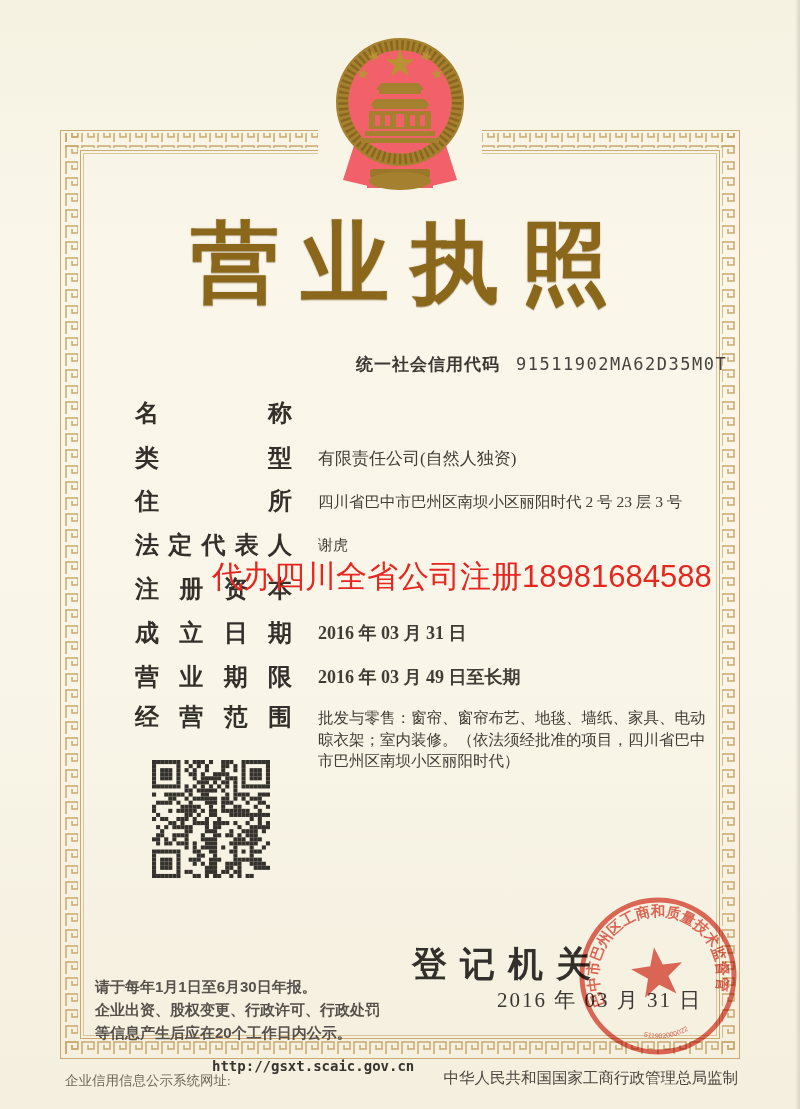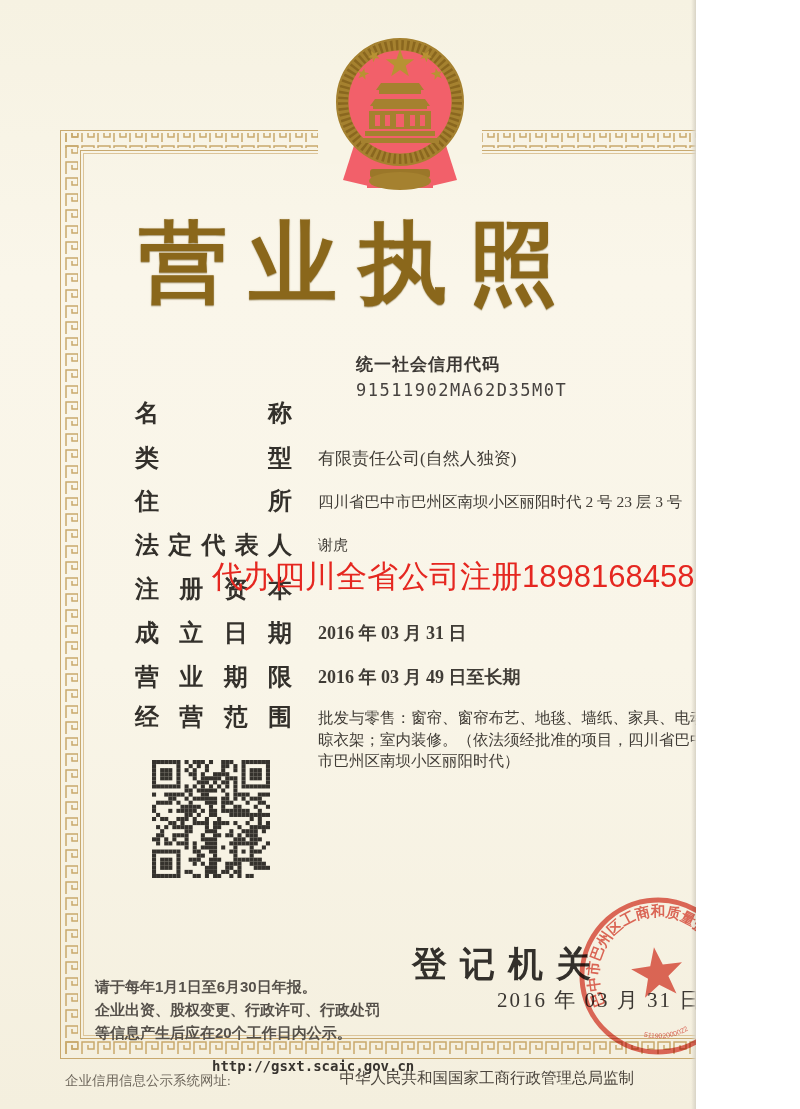--- a/index.html
+++ b/index.html
@@ -1,30 +1,30 @@
 <!DOCTYPE html>
 <html><head>
 <meta charset="utf-8">
 <style>
   html,body{margin:0;padding:0;background:#ffffff;}
   .page{
-    position:relative;width:696px;height:1109px;overflow:hidden;
+    position:relative;width:800px;height:1109px;overflow:hidden;
     background:linear-gradient(180deg,#f6f2e2 0%,#faf6ea 25%,#f9f5e8 60%,#f4efde 100%);
     font-family:"Liberation Serif",serif;color:#3c3833;
   }
   .frame,.emblem,.seal,.qr{position:absolute;}
   .frame{left:0;top:0;width:800px;height:1109px;}
   .emblem{left:323px;top:30px;width:154px;height:170px;}
   .title{
     position:absolute;top:204px;left:0;width:100%;text-align:center;
     font-size:88px;font-weight:800;letter-spacing:22px;text-indent:22px;
     color:#8a671b;text-shadow:0 1px 1px rgba(94,71,15,.45), 0 0 2px rgba(140,105,30,.25);
     font-family:"Liberation Serif",serif;white-space:nowrap;
   }
-  .credit{position:absolute;left:356px;top:353px;display:flex;gap:4px;align-items:baseline;white-space:nowrap;flex-direction:column;}
+  .credit{position:absolute;left:356px;top:353px;display:flex;gap:16px;align-items:baseline;white-space:nowrap;}
   .credit .lbl{font-size:17px;font-weight:700;color:#3b3733;letter-spacing:1px;}
   .credit .code{font-family:"DejaVu Sans Mono","Liberation Mono",monospace;font-size:17px;color:#474340;letter-spacing:1.5px;}
   .field-row{position:absolute;left:135px;display:flex;width:572px;}
   .field-label{
     width:157px;flex:none;margin-right:26px;display:flex;justify-content:space-between;
     font-size:24px;font-weight:700;color:#33302b;line-height:30px;
   }
   .field-value{flex:1;color:#403c36;line-height:21.5px;padding-top:5px;}
   .watermark{
     position:absolute;left:212px;top:556px;z-index:6;white-space:nowrap;

